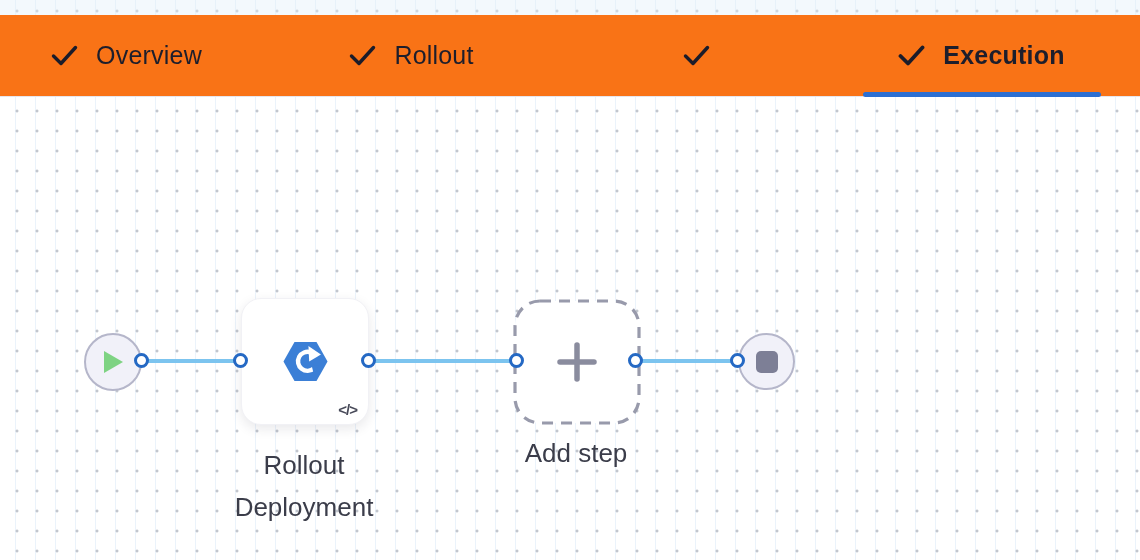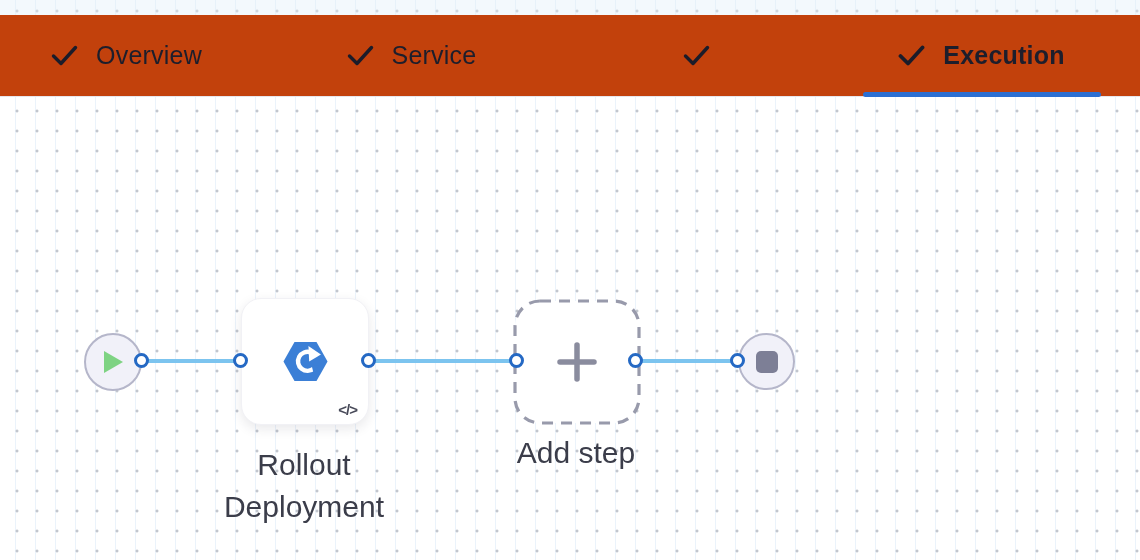--- a/index.html
+++ b/index.html
@@ -21,21 +21,21 @@
 
   
   .top-strip {
     position:absolute; top:0; left:0; right:0; height:15px;
     background:rgba(225,240,250,0.40); z-index:5;
   }
 
   
   .tabbar {
     position:absolute; top:15px; left:0; right:0; height:82px;
-    background:#c2410c; border-bottom:1px solid #e6e6ec;
+    background:#f97316; border-bottom:1px solid #e6e6ec;
     display:flex; align-items:stretch; z-index:10;
   }
   .tab {
     width:285px; flex:none; display:flex; align-items:center; justify-content:center;
     gap:18px; font-size:25px; font-weight:500; color:#1d1e2c;
     cursor:pointer; position:relative; letter-spacing:0.2px;
   }
   .tab:first-child { margin-left:-16px; }
   .tab.active { font-weight:700; }
   .tab-underline {
@@ -81,21 +81,21 @@
     font-size:15px; font-weight:700; color:#484a59; letter-spacing:-1px;
   }
 
   .add-step-node {
     position:absolute; left:513px; top:299px; width:128px; height:126px;
     z-index:2; cursor:pointer;
   }
 
   .node-label {
     position:absolute; width:220px; text-align:center;
-    font-size:30px; line-height:42px; color:#3b3d4a; z-index:2;
+    font-size:26px; line-height:42px; color:#3b3d4a; z-index:2;
   }
   .rollout-label { left:194px; top:444px; }
   .addstep-label { left:466px; top:432px; }
 </style>
 </head>
 <body>
 
 <div class="page">
 
   <div class="canvas">
@@ -153,21 +153,21 @@
       <svg class="check-icon" width="27" height="21" viewBox="0 0 27 21">
         <path d="M2.5 11 L10 18.5 L24.5 2.5" stroke="#1b1c2a" stroke-width="3.4" fill="none" stroke-linecap="round" stroke-linejoin="round"></path>
       </svg>
       <span>Overview</span>
     </div>
 
     <div class="tab">
       <svg class="check-icon" width="27" height="21" viewBox="0 0 27 21">
         <path d="M2.5 11 L10 18.5 L24.5 2.5" stroke="#1b1c2a" stroke-width="3.4" fill="none" stroke-linecap="round" stroke-linejoin="round"></path>
       </svg>
-      <span>Service</span>
+      <span>Rollout</span>
     </div>
 
     <div class="tab">
       <svg class="check-icon" width="27" height="21" viewBox="0 0 27 21">
         <path d="M2.5 11 L10 18.5 L24.5 2.5" stroke="#1b1c2a" stroke-width="3.4" fill="none" stroke-linecap="round" stroke-linejoin="round"></path>
       </svg>
     </div>
 
     <div class="tab active">
       <svg class="check-icon" width="27" height="21" viewBox="0 0 27 21">

